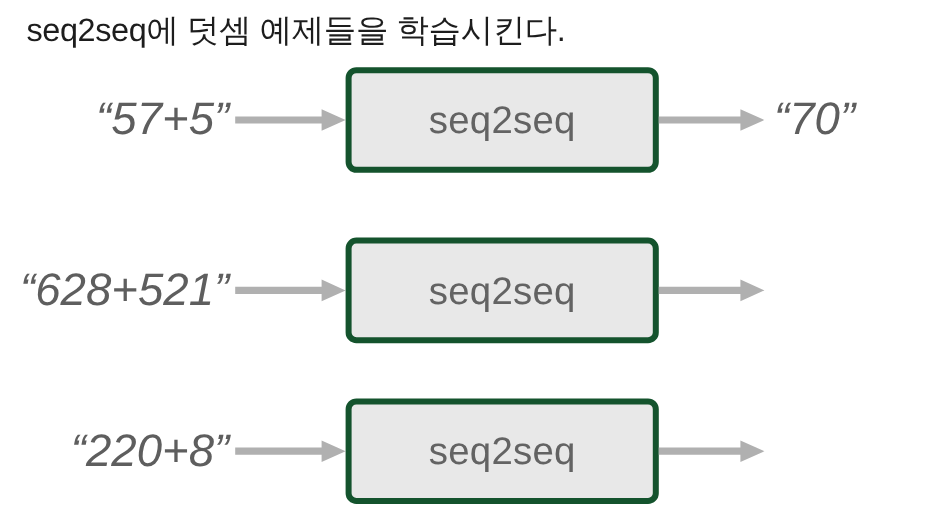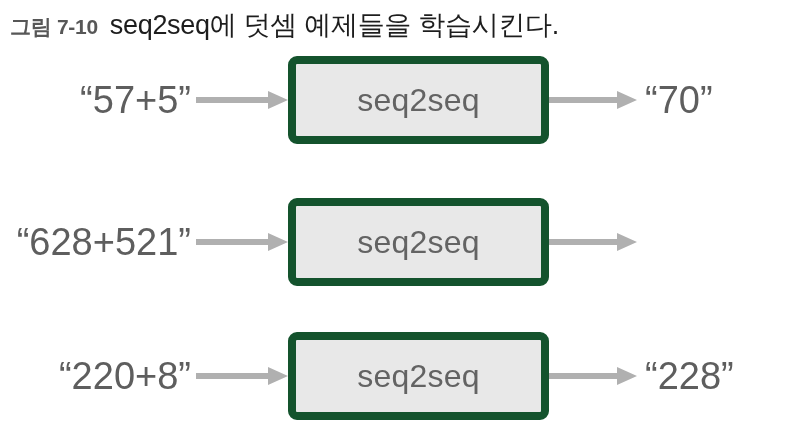--- a/index.html
+++ b/index.html
@@ -56,20 +56,21 @@
   .io-text {
     position: absolute;
     top: 0;
     height: 100px;
     display: flex;
     align-items: center;
     font-size: 38px;
     color: #5e5e5e;
     letter-spacing: 0px;
     white-space: nowrap;
+    font-style: italic;
   }
   .input-text {
     right: 595px;       
     justify-content: flex-end;
     text-align: right;
   }
   .output-text {
     left: 645px;
     justify-content: flex-start;
     text-align: left;
@@ -94,38 +95,37 @@
 
   
   .box {
     position: absolute;
     left: 288px;
     top: 6px;
     width: 261px;
     height: 88px;
     box-sizing: border-box;
     background: #e8e8e8;
-    border: 8px solid #14532d;
+    border: 5px solid #14532d;
     border-radius: 9px;
     display: flex;
     align-items: center;
     justify-content: center;
   }
   .box-label {
     font-size: 32px;
     color: #636363;
     letter-spacing: 0.2px;
     line-height: 1;
   }
 </style>
 </head>
 <body>
 
 <div id="caption">
-  <span class="fig-no">그림 7-10</span>
   <span class="fig-text">seq2seq에 덧셈 예제들을 학습시킨다.</span>
 </div>
 
 <div class="row row-1">
   <div class="io-text input-text">“57+5”</div>
 
   <div class="arrow arrow-in-1">
     <svg width="92" height="18" viewBox="0 0 92 18">
       <path d="M0 6 H72 V0 L92 9 L72 18 V12 H0 Z" fill="#b0b0b0"></path>
     </svg>
@@ -177,14 +177,13 @@
   <div class="box">
     <span class="box-label">seq2seq</span>
   </div>
 
   <div class="arrow arrow-out-3">
     <svg width="88" height="18" viewBox="0 0 88 18">
       <path d="M0 6 H68 V0 L88 9 L68 18 V12 H0 Z" fill="#b0b0b0"></path>
     </svg>
   </div>
 
-  <div class="io-text output-text">“228”</div>
 </div>
 
 </body></html>

